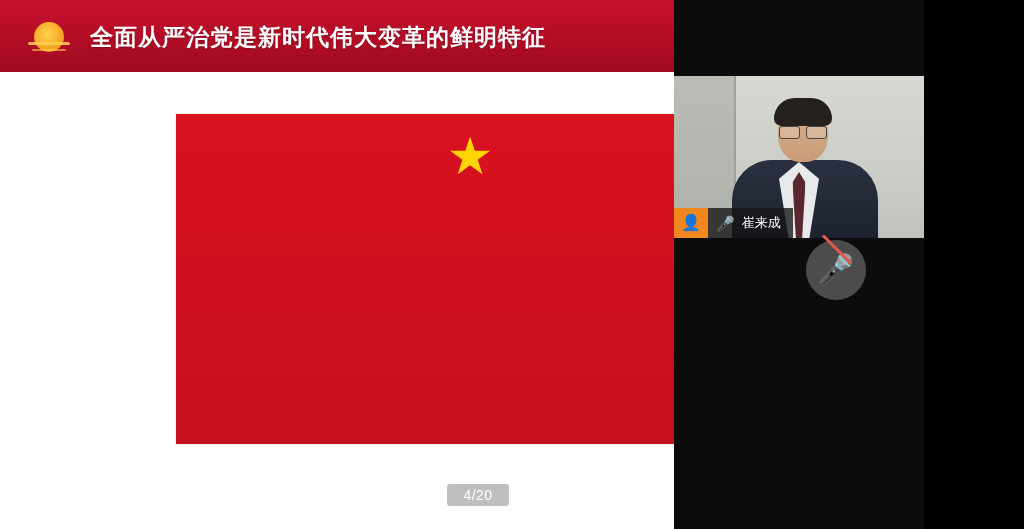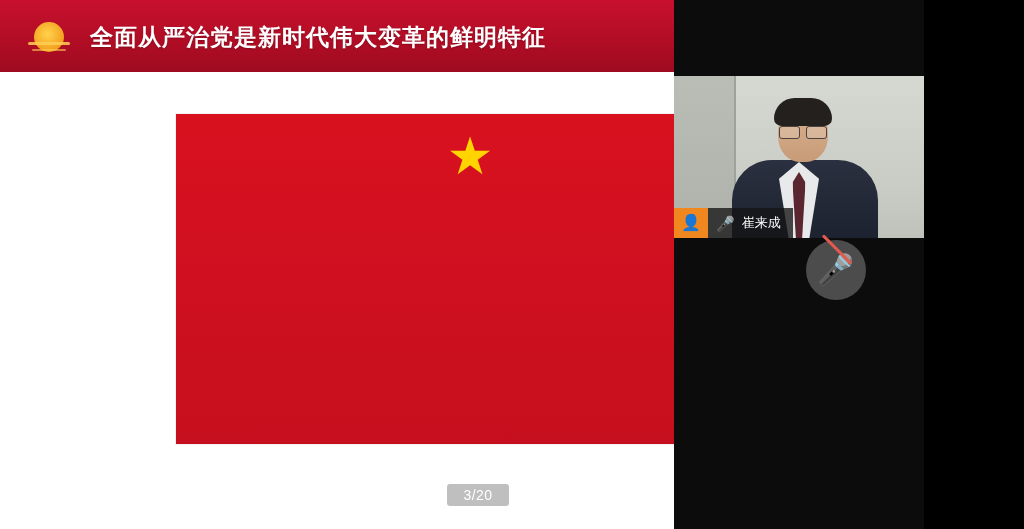--- a/index.html
+++ b/index.html
@@ -328,21 +328,21 @@
       <div class="doves">
         <span class="dove d1">🕊</span>
         <span class="dove d2">🕊</span>
       </div>
     </div>
 
     <div class="slide-card">
       <div class="card-star">★</div>
     </div>
 
-    <div class="page-indicator">3/20</div>
+    <div class="page-indicator">4/20</div>
   </div>
 
   <div class="right-panel">
 
     <div class="video-tile">
       <div class="vt-wall"></div>
       <div class="vt-door"></div>
       <div class="vt-body"></div>
       <div class="vt-shirt"></div>
       <div class="vt-tie"></div>

